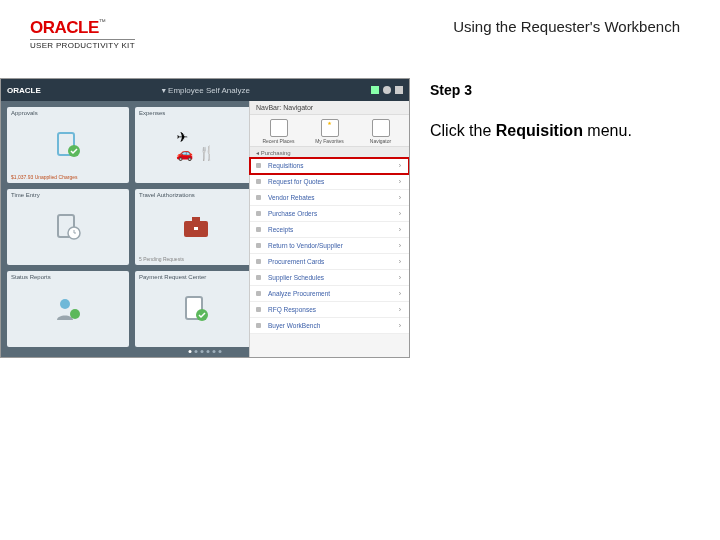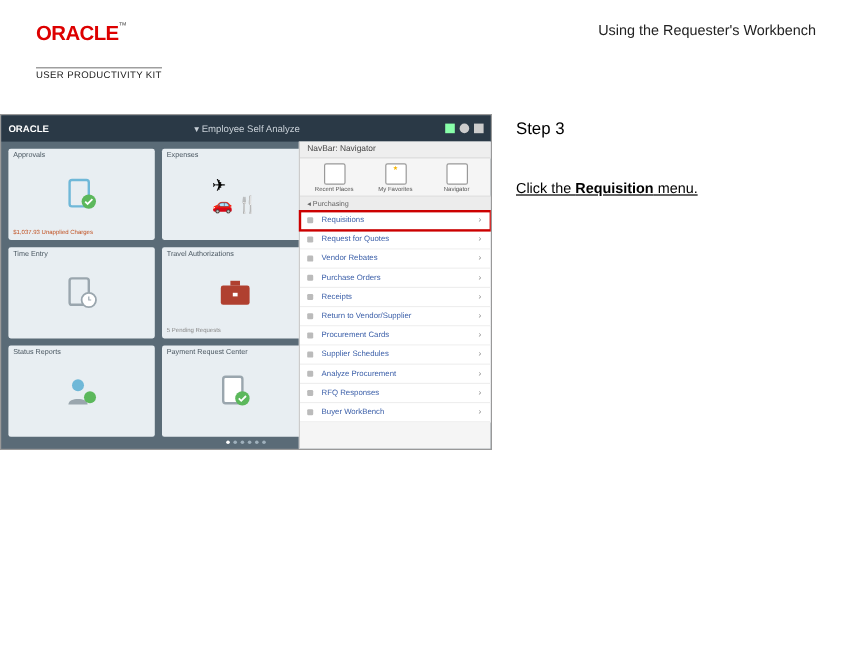--- a/index.html
+++ b/index.html
@@ -1,20 +1,20 @@
 <!DOCTYPE html>
 <html><head>
 <meta charset="utf-8">
 <style>
   * { box-sizing: border-box; margin: 0; padding: 0; }
   body { font-family: Arial, sans-serif; background: #fff; width: 720px; height: 540px; position: relative; }
   .header { display: flex; justify-content: space-between; align-items: flex-start; padding: 18px 30px 8px 30px; }
   .logo-block { display: flex; flex-direction: column; }
-  .logo-sub { font-size: 8px; color: #222; letter-spacing: 0.3px; border-top:1px solid #888; padding-top:1px; margin-top:18px;}
-  .doc-title { font-size: 12px; color: #222; margin-right: 10px;}
+  .logo-sub { font-size: 8px; color: #222; letter-spacing: 0.3px; border-top:1px solid #888; padding-top:1px; margin-top:1px;}
+  .doc-title { font-size: 15px; color: #222; margin-right: 10px;}
   .content { display: flex; padding: 20px 30px 0 0; gap: 20px; }
   .screenshot { width: 410px; height: 280px; background: #5a6b77; position: relative; overflow: hidden; border:1px solid #999; margin-left:0;}
   .ss-header { height: 22px; background: #2a3946; color: #c7cfd6; font-size: 8px; display: flex; align-items: center; padding: 0 6px; justify-content: space-between; }
   .ss-header .ess { font-size:8px; color:#c7cfd6;}
   .tiles { position: absolute; top: 28px; left: 6px; width: 250px; display: grid; grid-template-columns: 1fr 1fr; gap: 6px; }
   .tile { background: #e8eef2; height: 76px; border-radius: 2px; position: relative; padding: 4px; }
   .tile .tlabel { font-size: 6px; color: #495660; position:absolute; top:3px; left:4px;}
   .tile .ticon { position:absolute; top:50%; left:50%; transform:translate(-50%,-50%);}
   .tile .tfoot { position:absolute; bottom:3px; left:4px; font-size:5px; color:#888;}
   .navpanel { position: absolute; top: 22px; right: 0; width: 160px; height: 258px; background: #f5f5f5; border-left: 1px solid #ccc; }
@@ -22,22 +22,22 @@
   .nav-top { display:flex; gap:2px; padding:4px 4px 2px 4px; border-bottom:1px solid #ddd;}
   .nav-top-item { flex:1; text-align:center; font-size:5px; color:#555;}
   .nav-top-item .ni-icon { width:18px; height:18px; margin:0 auto 1px auto; border:1px solid #999; border-radius:2px; background:#fff;}
   .nav-list { }
   .nav-item { display:flex; justify-content:space-between; align-items:center; font-size:6.5px; padding:4px 8px 4px 18px; background:#fff; border-bottom:1px solid #eee; color:#3a5ea8; position:relative;}
   .nav-item .chev { color:#888; font-size:7px;}
   .nav-item.highlight { outline:2px solid #c00; outline-offset:-1px; z-index:2;}
   .nav-item .dot { position:absolute; left:6px; width:5px; height:5px; background:#bbb; border-radius:1px;}
   .nav-cat { font-size:6px; color:#666; padding:2px 6px; background:#ececec;}
   .instructions { flex:1; padding-top: 4px;}
-  .step { font-size: 14px; margin-bottom: 34px; }
-  .instr-text { font-size: 12px; line-height:1.4;text-decoration:underline;}
+  .step { font-size: 14px; margin-bottom: 22px; font-weight: bold; }
+  .instr-text { font-size: 16px; line-height:1.4;}
   .oracle-word { font-family: Arial; font-weight:600; color:#d00; font-size:17px; letter-spacing:-0.5px;}
   .tm { font-size:7px; color:#555; vertical-align:top;}
   .pager-dots{position:absolute;bottom:4px;left:50%;transform:translateX(-50%);display:flex;gap:3px;}
   .pager-dots span{width:3px;height:3px;background:#9fb0bc;border-radius:50%;}
   .pager-dots span.active{background:#fff;}
 </style>
 </head>
 <body>
 
 <div class="header">

